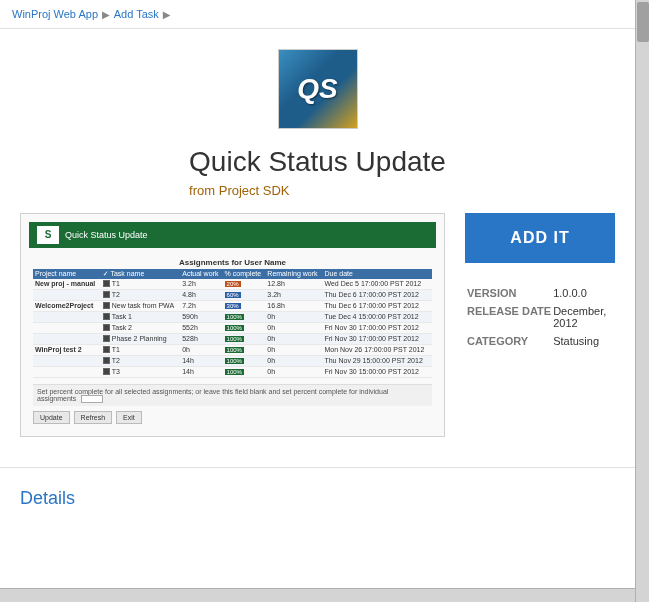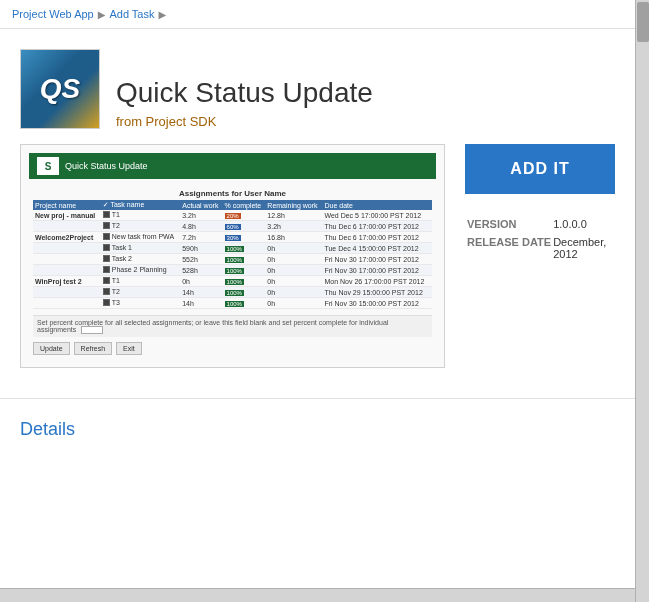--- a/index.html
+++ b/index.html
@@ -53,22 +53,23 @@
       text-decoration: none;
       font-size: 11px;
     }
     .breadcrumb-sep {
       color: #888;
       font-size: 10px;
     }
     .app-header {
       padding: 20px 20px 15px 20px;
       display: flex;
-      align-items: flex-end;
+      align-items: center;
       gap: 16px;
+      flex-direction: column;
     }
     .app-icon {
       width: 80px;
       height: 80px;
       flex-shrink: 0;
       background: linear-gradient(135deg, #3a8fc0 0%, #1e5c8a 40%, #1e5c8a 60%, #d4a020 100%);
       border: 1px solid #ccc;
       display: flex;
       align-items: center;
       justify-content: center;
@@ -241,21 +242,21 @@
       color: #444;
       line-height: 1.5;
     }
   </style>
 </head>
 <body>
 
 <div class="main-content">
 
   <div class="breadcrumb">
-    <a href="#">Project Web App</a>
+    <a href="#">WinProj Web App</a>
     <span class="breadcrumb-sep">▶</span>
     <a href="#">Add Task</a>
     <span class="breadcrumb-sep">▶</span>
   </div>
 
   <div class="app-header">
     <div class="app-icon">
       <span class="app-icon-qs">QS</span>
     </div>
     <div class="app-title-area">
@@ -431,20 +432,24 @@
       <table class="meta-table">
         <tbody>
             <tr>
           <td class="meta-label">VERSION</td>
           <td class="meta-value">1.0.0.0</td>
         </tr>
         <tr>
           <td class="meta-label">RELEASE DATE</td>
           <td class="meta-value">December, 2012</td>
         </tr>
+        <tr>
+          <td class="meta-label">CATEGORY</td>
+          <td class="meta-value">Statusing</td>
+        </tr>
       </tbody>
         </table>
     </div>
   </div>
 
   <div class="details-section">
     <div class="details-title">Details</div>
   </div>
 </div>
 

